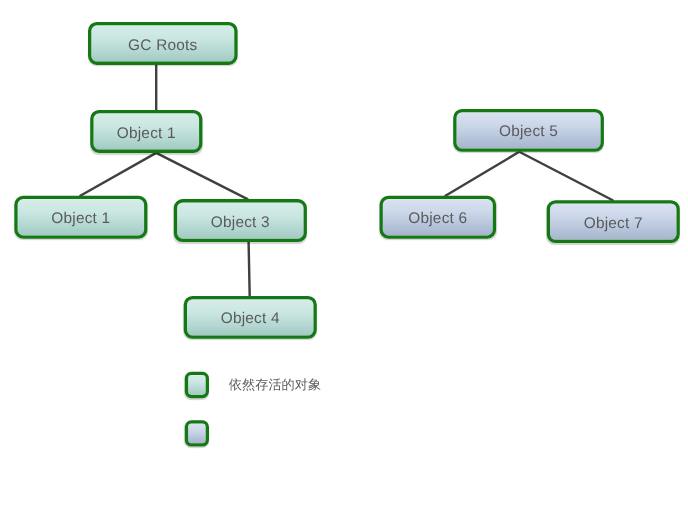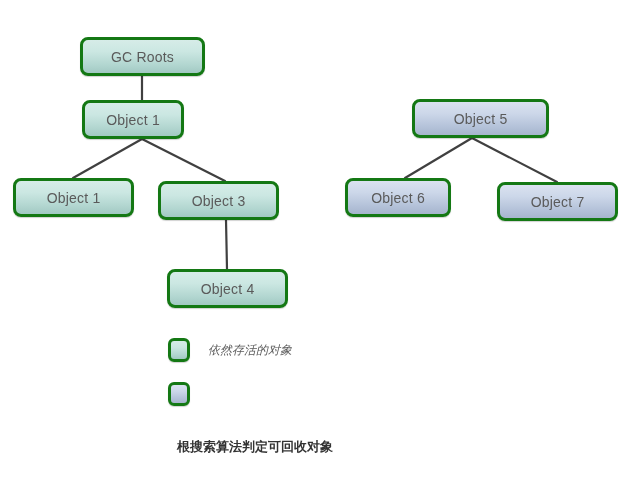--- a/index.html
+++ b/index.html
@@ -88,21 +88,21 @@
   <svg id="edge-layer" width="625" height="477" viewBox="0 0 625 477">
       <line x1="142" y1="59" x2="142" y2="100" stroke="#404040" stroke-width="2.2" stroke-linecap="round"></line>
       <line x1="142" y1="139" x2="73" y2="178" stroke="#404040" stroke-width="2.2" stroke-linecap="round"></line>
       <line x1="142" y1="139" x2="225" y2="181" stroke="#404040" stroke-width="2.2" stroke-linecap="round"></line>
       <line x1="226" y1="220" x2="227" y2="269" stroke="#404040" stroke-width="2.2" stroke-linecap="round"></line>
       <line x1="472" y1="138" x2="405" y2="178" stroke="#404040" stroke-width="2.2" stroke-linecap="round"></line>
       <line x1="472" y1="138" x2="557" y2="182" stroke="#404040" stroke-width="2.2" stroke-linecap="round"></line>
     </svg>
 
   <div id="nodes">
-      <div class="node alive" style="left: 80px; top: 20px; width: 125px; height: 39px; margin-top: 17px;">
+      <div class="node alive" style="left: 80px; top: 20px; width: 136px; height: 39px;">
         <span>GC Roots</span>
       </div>
       <div class="node alive" style="left: 82px; top: 100px; width: 102px; height: 39px;">
         <span>Object 1</span>
       </div>
       <div class="node alive" style="left: 13px; top: 178px; width: 121px; height: 39px;">
         <span>Object 1</span>
       </div>
       <div class="node alive" style="left: 158px; top: 181px; width: 121px; height: 39px;">
         <span>Object 3</span>
@@ -115,24 +115,23 @@
       </div>
       <div class="node garbage" style="left: 345px; top: 178px; width: 106px; height: 39px;">
         <span>Object 6</span>
       </div>
       <div class="node garbage" style="left: 497px; top: 182px; width: 121px; height: 39px;">
         <span>Object 7</span>
       </div>
     </div>
 
   <div id="legend">
-      <div class="legend-row" style="left: 168px; top: 338px; font-style: italic;">
+      <div class="legend-row" style="left: 168px; top: 338px;">
         <div class="legend-swatch alive"></div>
         <div class="legend-label">依然存活的对象</div>
       </div>
       <div class="legend-row" style="left: 168px; top: 382px;">
         <div class="legend-swatch garbage"></div>
       </div>
     </div>
 
-  <div id="caption">根搜索算法判定可回收对象</div>
 
 </div>
 
 </body></html>

